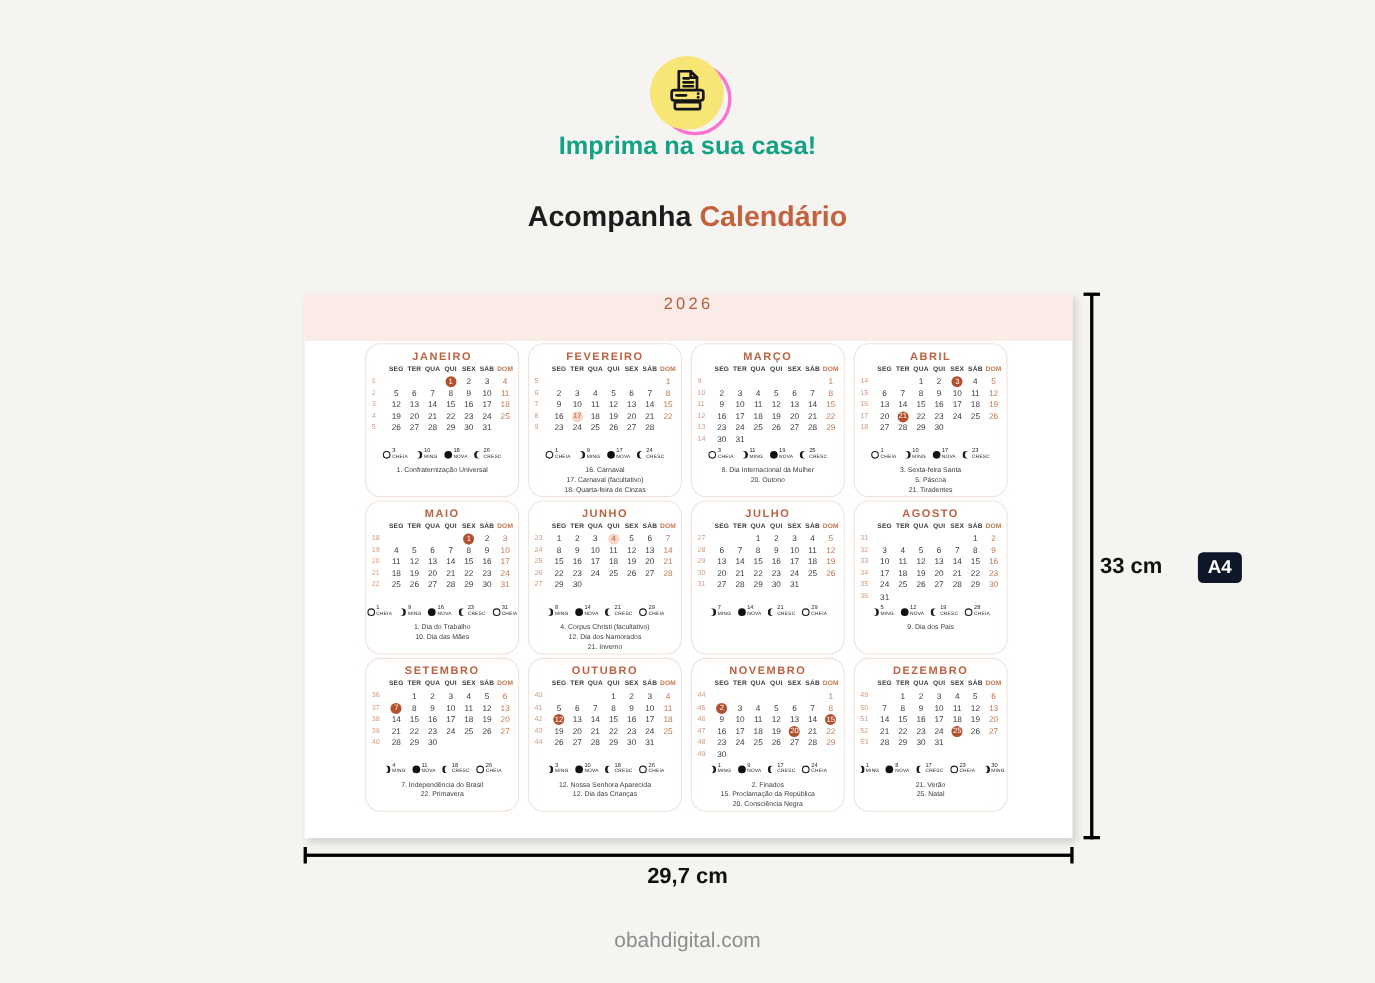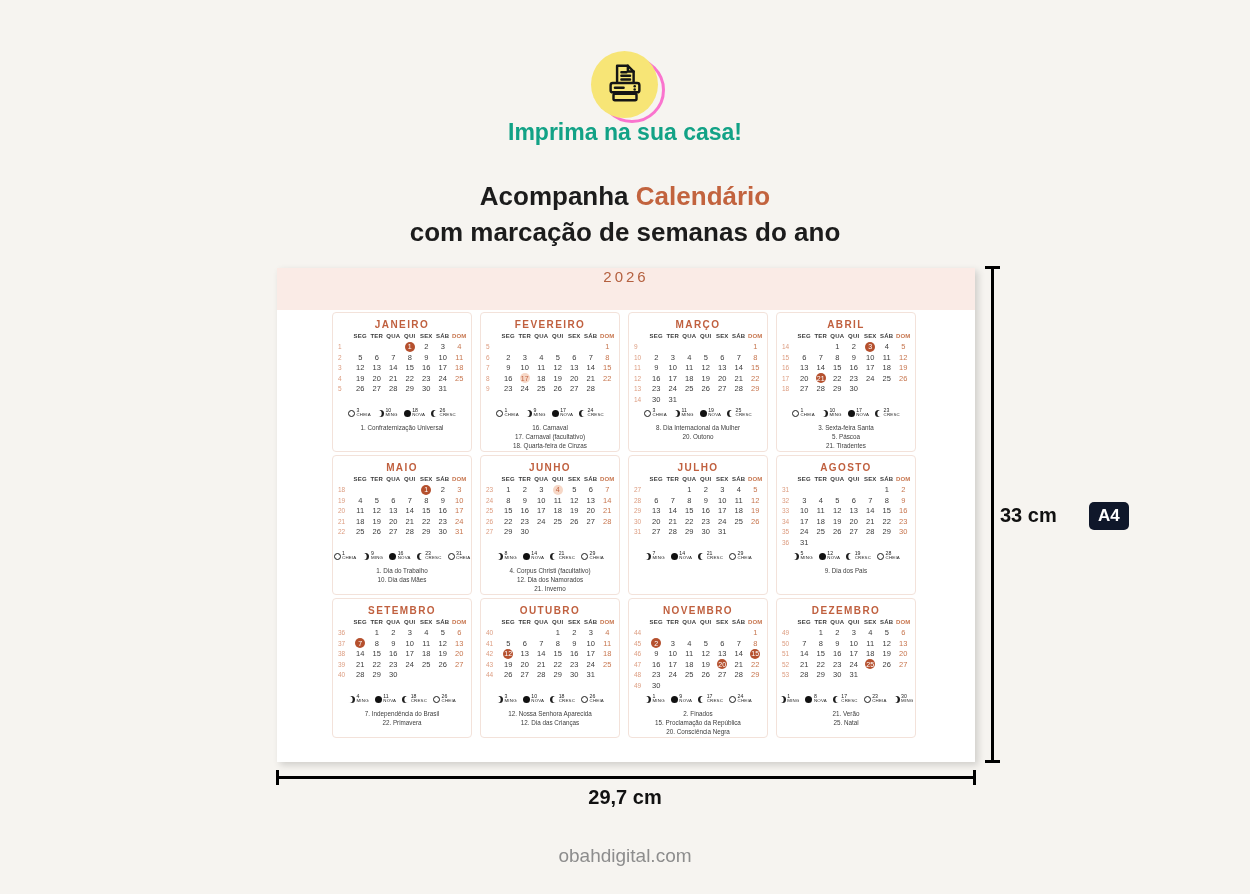--- a/index.html
+++ b/index.html
@@ -23,21 +23,21 @@
   .heading .hl{color:#c2633e;}
 
   
   .page{position:absolute; left:277px; top:268px; width:698px; height:494px;
     background:#ffffff; box-shadow:3px 3px 7px rgba(0,0,0,.16);}
   .page-band{height:42px; background:#faebe6; display:flex; align-items:flex-start; justify-content:center;}
   .year{font-size:15px; font-weight:500; letter-spacing:3px; color:#b4603f; padding-bottom:4px;}
   .months{position:absolute; top:44px; left:55px; display:grid;
     grid-template-columns:repeat(4,140px); gap:3px 8px;}
   .month-card{position:relative; width:140px; height:140px; background:#fff;
-    border:1px solid #f3e2da; border-radius:4px; box-sizing:border-box;}
+    border:1px solid #f3e2da; border-radius:14px; box-sizing:border-box;}
   .month-title{margin-top:6px; text-align:center; font-size:10px; font-weight:700;
     letter-spacing:1.4px; color:#c0603f; line-height:12px;}
   .cal-row{display:flex; justify-content:flex-start; padding-left:5px; height:10.5px; align-items:center;}
   .cal-row .wk{width:14px; font-size:6.5px; color:#dc9b7f; text-align:left;}
   .cal-row .h{width:16.5px; text-align:center; font-size:6px; font-weight:700; color:#3b3b3b; letter-spacing:.2px;}
   .cal-row .h.dom{color:#c7764f;}
   .cal-row .d{width:16.5px; text-align:center; font-size:7.5px; color:#3b3b3b;}
   .cal-row .d.sun{color:#c7764f;}
   .cal-row .d b{display:inline-flex; width:10px; height:10px; border-radius:50%;
     align-items:center; justify-content:center; font-weight:400; font-size:7px;}
@@ -98,21 +98,20 @@
           </g>
         </svg>
       </span>
     </div>
   </div>
 
   <div class="print-cta">Imprima na sua casa!</div>
 
   <div class="heading">
     <div><span>Acompanha</span> <span class="hl">Calendário</span></div>
-    <div>com marcação de semanas do ano</div>
   </div>
 
   <div class="page">
     <div class="page-band">
       <span class="year">2026</span>
     </div>
     <div class="months">
         <div class="month-card">
           <div class="month-title">JANEIRO</div>
           <div class="cal-row head">

